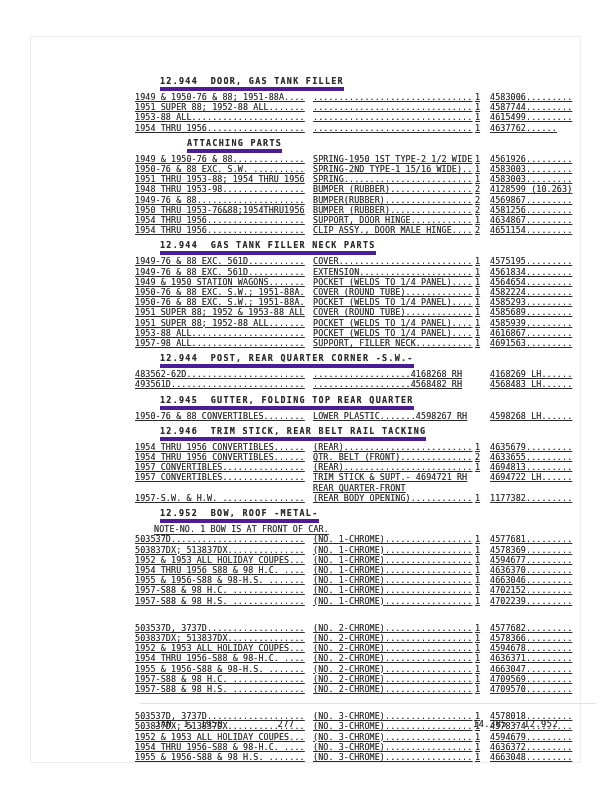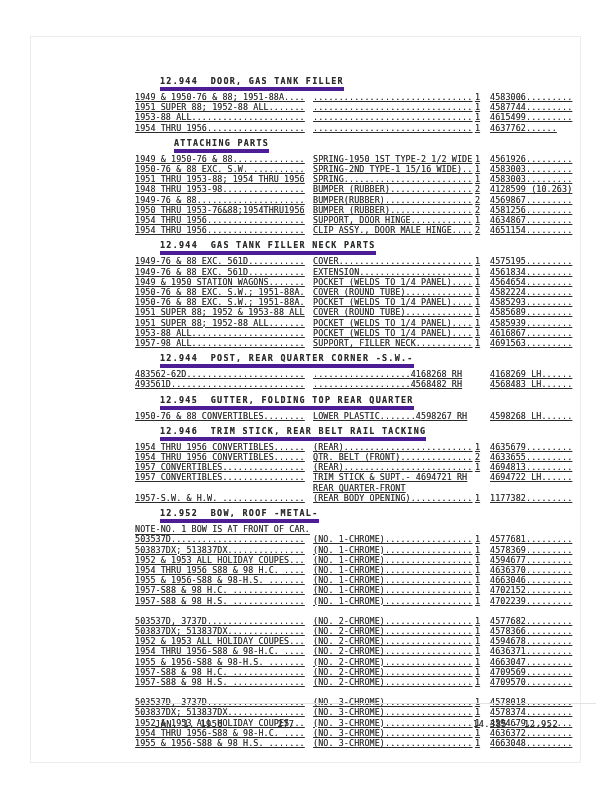--- a/index.html
+++ b/index.html
@@ -16,29 +16,29 @@
     position:absolute;left:135px;top:76px;width:460px;
     font-size:8.4px;line-height:10.2px;letter-spacing:0.1px;white-space:pre;
     text-shadow:0 0 0.4px rgba(40,40,40,0.55);
   }
   .section{margin-top:5px;}
   .section:first-child{margin-top:0;}
   .heading{
     display:table;margin:0 0 1px 25px;font-weight:bold;letter-spacing:1.3px;
     border-bottom:4px solid #4c1d95;padding-bottom:0;line-height:11px;
   }
-  .heading.attach{margin-left:39px;}
-  .note{text-decoration:underline;text-underline-offset:1.5px;}
+  .heading.attach{margin-left:52px;}
+  .note{text-decoration:underline;text-underline-offset:1.5px;margin-left:19px;}
   .row{display:flex;text-decoration:underline;}
   .col{flex:none;}
   .col-model{width:178px;}
   .col-desc{width:158px;}
   .col-qty{width:13px;text-align:center;}
   .col-part{margin-left:6px;}
-  .group.gap{margin-top:10px;}
+  .group.gap{margin-top:17px;}
   .footer-rule{position:absolute;left:140px;top:703px;width:456px;height:1px;background:#e2e2e2;}
   .footer{
     position:absolute;left:0;top:719px;width:611px;height:14px;
     font-size:8.6px;letter-spacing:0.5px;color:#2b2b2b;
     text-shadow:0 0 0.4px rgba(40,40,40,0.55);
   }
   .footer .f-date{position:absolute;left:155px;}
   .footer .f-page{position:absolute;left:0;width:572px;text-align:center;}
   .footer .f-range{position:absolute;left:473px;}
 </style>

